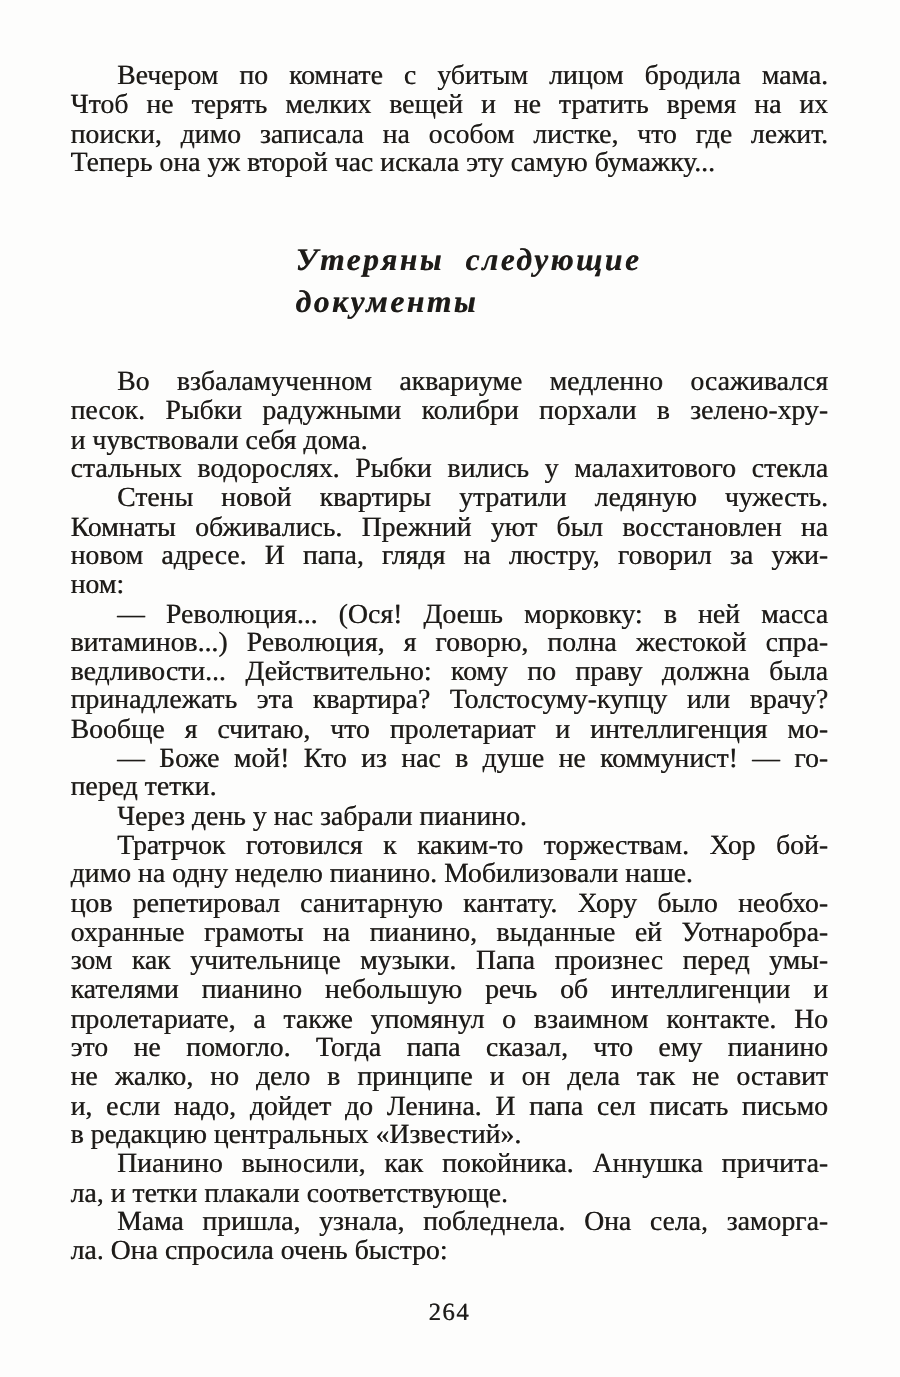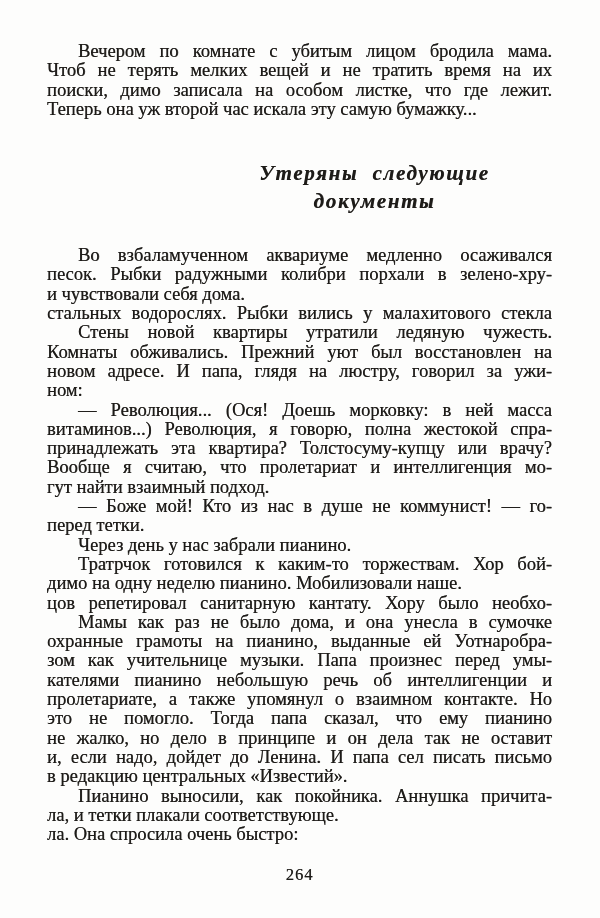--- a/index.html
+++ b/index.html
@@ -37,21 +37,21 @@
   }
   .line.last {
     text-align-last: left;
   }
   .line.first {
     text-indent: 31px;
   }
   .heading {
     margin: 40px 0 31px 0;
     padding-left: 150px;
-    text-align: center;
+    text-align: left;
     font-size: 21px;
     font-style: italic;
     font-weight: bold;
     letter-spacing: 0.08em;
     word-spacing: 0.35em;
     line-height: 28px;
     text-shadow: 0.3px 0 0 rgba(29, 27, 24, 0.75);
   }
   .page-number {
     margin-top: 21px;
@@ -85,50 +85,50 @@
         </div>
         <div class="paragraph">
           <div class="line first">Стены новой квартиры утратили ледяную чужесть.</div>
           <div class="line">Комнаты обживались. Прежний уют был восстановлен на</div>
           <div class="line">новом адресе. И папа, глядя на люстру, говорил за ужи-</div>
           <div class="line last">ном:</div>
         </div>
         <div class="paragraph">
           <div class="line first">— Революция... (Ося! Доешь морковку: в ней масса</div>
           <div class="line">витаминов...) Революция, я говорю, полна жестокой спра-</div>
+          <div class="line">ведливости... Действительно: кому по праву должна была</div>
           <div class="line">принадлежать эта квартира? Толстосуму-купцу или врачу?</div>
           <div class="line">Вообще я считаю, что пролетариат и интеллигенция мо-</div>
-          <div class="line last">гут найти взаимный подход.</div>
         </div>
         <div class="paragraph">
           <div class="line first">— Боже мой! Кто из нас в душе не коммунист! — го-</div>
           <div class="line last">перед тетки.</div>
         </div>
         <div class="paragraph">
           <div class="line first last">Через день у нас забрали пианино.</div>
         </div>
         <div class="paragraph">
           <div class="line first">Тратрчок готовился к каким-то торжествам. Хор бой-</div>
           <div class="line last">димо на одну неделю пианино. Мобилизовали наше.</div>
           <div class="line">цов репетировал санитарную кантату. Хору было необхо-</div>
         </div>
         <div class="paragraph">
-          <div class="line first">Мамы как раз не было дома, и она унесла в сумочке</div>
           <div class="line">охранные грамоты на пианино, выданные ей Уотнаробра-</div>
           <div class="line">зом как учительнице музыки. Папа произнес перед умы-</div>
           <div class="line">кателями пианино небольшую речь об интеллигенции и</div>
           <div class="line">пролетариате, а также упомянул о взаимном контакте. Но</div>
           <div class="line">это не помогло. Тогда папа сказал, что ему пианино</div>
           <div class="line">не жалко, но дело в принципе и он дела так не оставит</div>
           <div class="line">и, если надо, дойдет до Ленина. И папа сел писать письмо</div>
           <div class="line last">в редакцию центральных «Известий».</div>
         </div>
         <div class="paragraph">
           <div class="line first">Пианино выносили, как покойника. Аннушка причита-</div>
           <div class="line last">ла, и тетки плакали соответствующе.</div>
         </div>
         <div class="paragraph">
+          <div class="line first">Мама пришла, узнала, побледнела. Она села, заморга-</div>
           <div class="line last">ла. Она спросила очень быстро:</div>
         </div>
       </div>
     <div class="page-number">264</div>
   </div>
 </div>
 
 </body></html>

